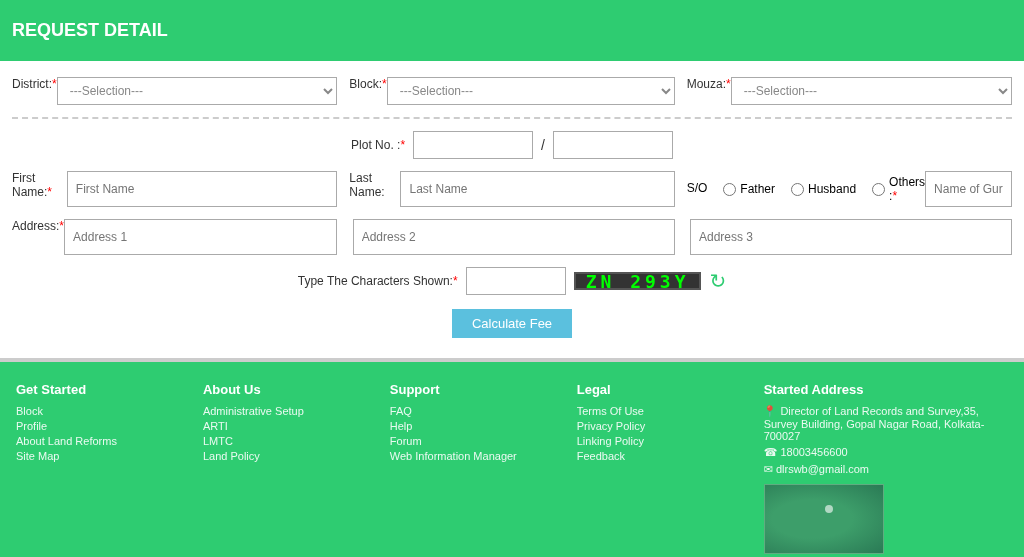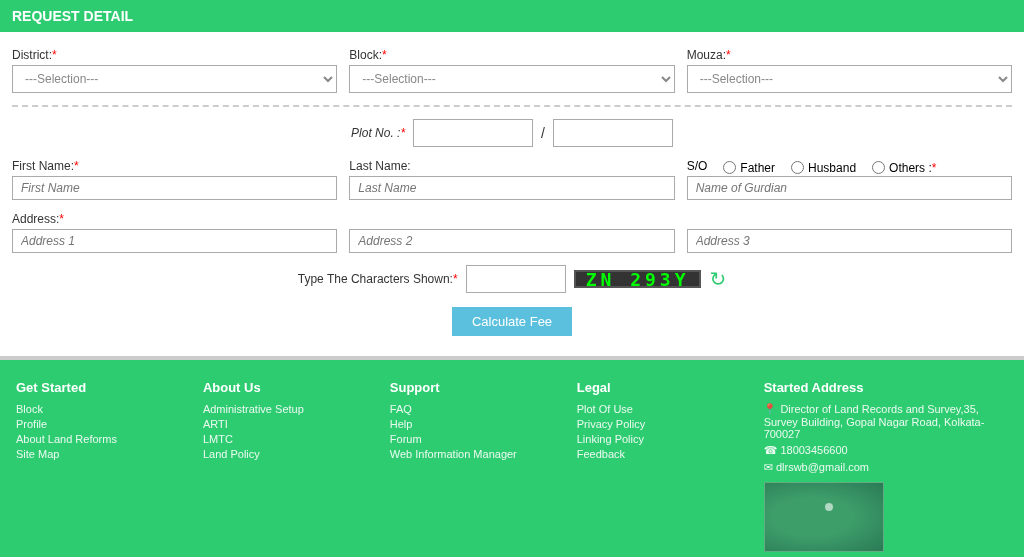--- a/index.html
+++ b/index.html
@@ -3,41 +3,41 @@
   <meta charset="utf-8">
   <style>
     * { box-sizing: border-box; margin: 0; padding: 0; }
     body { font-family: Arial, sans-serif; font-size: 13px; background: #f0f0f0; }
 
     
     .header-bar {
       background: #2ecc71;
       color: white;
       font-weight: bold;
-      font-size: 14px;
-      padding: 8px 12px;
+      font-size: 18px;
+      padding: 20px 12px;
     }
 
     
     .form-area {
       background: white;
       padding: 16px 12px 20px 12px;
       border-bottom: 4px solid #ccc;
     }
 
     .form-row {
       display: flex;
       gap: 12px;
       margin-bottom: 12px;
       align-items: flex-end;
     }
 
     .form-group {
       display: flex;
-      flex-direction: column;
+      flex-direction: row;
       flex: 1;
     }
 
     .form-group label {
       font-size: 12px;
       margin-bottom: 3px;
       color: #333;
     }
 
     .form-group label .required {
@@ -52,22 +52,21 @@
       color: #888;
       background: white;
       width: 100%;
     }
 
     .form-group select {
       height: 28px;
     }
 
     .form-group input[type="text"] {
-      height: 24px;
-      font-style: italic;
+      height: 36px;
     }
 
     .divider-dashed {
       border: none;
       border-top: 2px dashed #ccc;
       margin: 8px 0 12px 0;
     }
 
     
     .plot-row {
@@ -75,21 +74,20 @@
       justify-content: center;
       align-items: center;
       gap: 8px;
       margin-bottom: 12px;
     }
 
     .plot-row label {
       font-size: 12px;
       white-space: nowrap;
       color: #333;
-      font-style: italic;
     }
 
     .plot-row input[type="text"] {
       border: 1px solid #aaa;
       padding: 5px 8px;
       font-size: 12px;
       height: 28px;
       width: 120px;
     }
 
@@ -387,21 +385,21 @@
       <div class="footer-col">
         <h4>Support</h4>
         <a href="#">FAQ</a>
         <a href="#">Help</a>
         <a href="#">Forum</a>
         <a href="#">Web Information Manager</a>
       </div>
 
       <div class="footer-col">
         <h4>Legal</h4>
-        <a href="#">Plot Of Use</a>
+        <a href="#">Terms Of Use</a>
         <a href="#">Privacy Policy</a>
         <a href="#">Linking Policy</a>
         <a href="#">Feedback</a>
       </div>
 
       <div class="footer-col contact-col">
         <h4>Started Address</h4>
         <p>
           <span>📍</span>
           <span>Director of Land Records and Survey,35, Survey Building, Gopal Nagar Road, Kolkata-700027</span>

